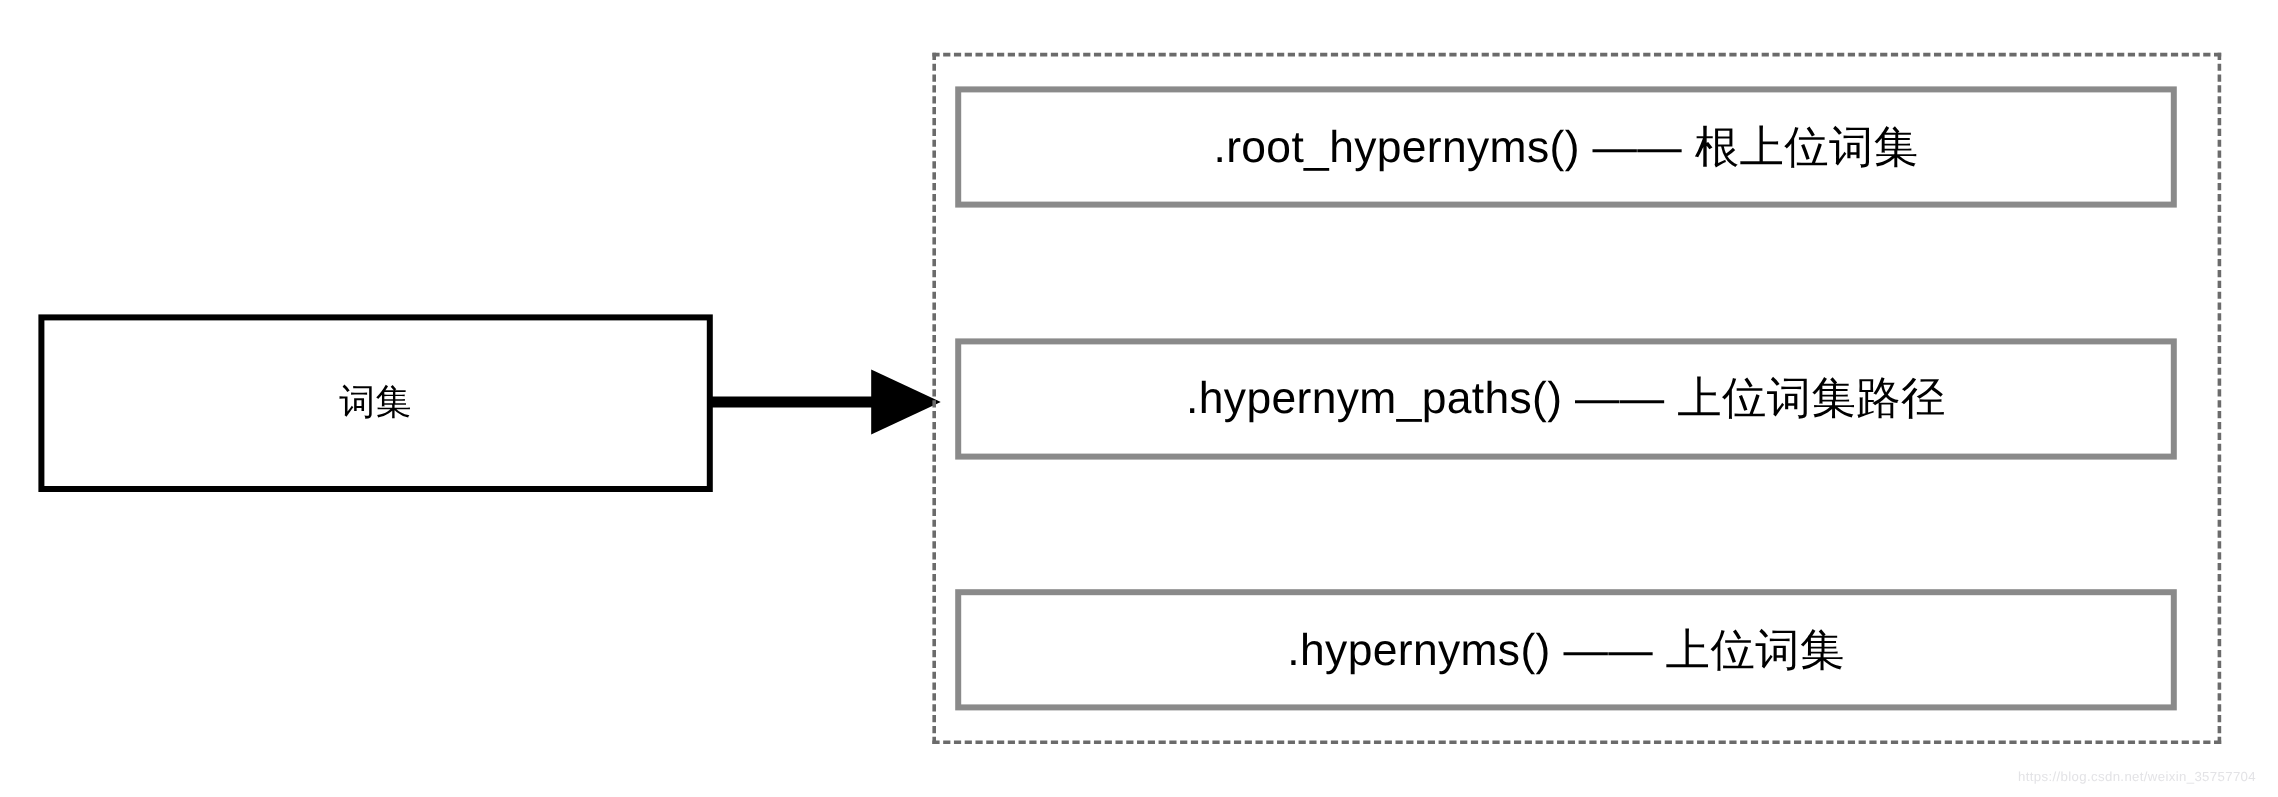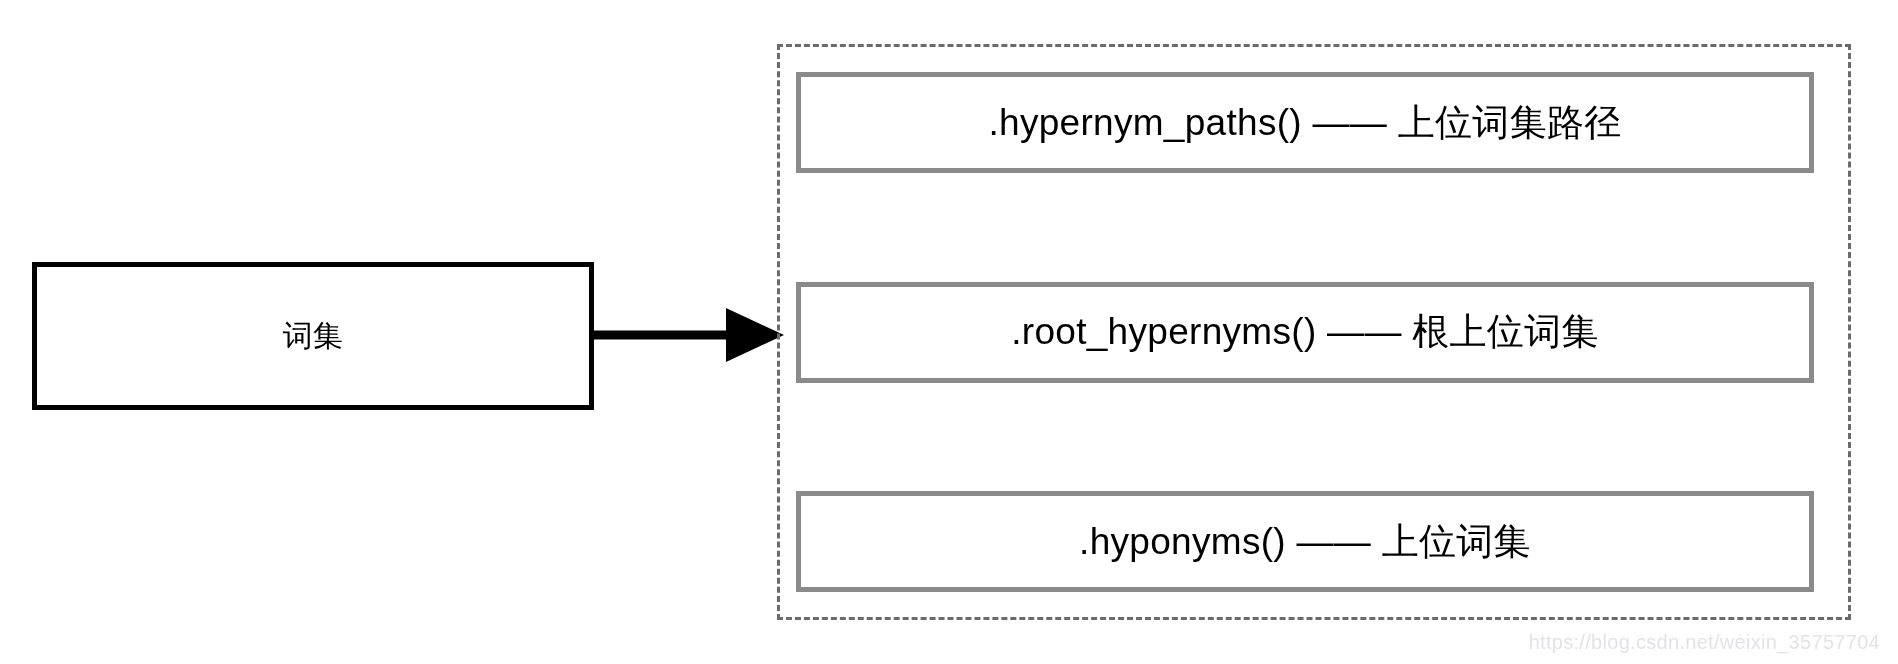--- a/index.html
+++ b/index.html
@@ -95,21 +95,21 @@
     color: #000000;
     white-space: nowrap;
     letter-spacing: 0.3px;
   }
 
   
   .watermark {
     position: absolute;
     right: 18px;
     bottom: 10px;
-    font-size: 20px;
+    font-size: 11px;
     color: #e3e3e6;
     letter-spacing: 0.3px;
     white-space: nowrap;
   }
 </style>
 </head>
 <body>
 
 <div id="canvas">
 
@@ -121,25 +121,25 @@
     <svg width="192" height="70" viewBox="0 0 192 70">
       <line x1="0" y1="35" x2="140" y2="35" stroke="#000000" stroke-width="9"></line>
       <polygon points="134,8 192,35 134,62" fill="#000000"></polygon>
     </svg>
   </div>
 
   <div class="group-box"></div>
 
   <div class="method-list">
     <div class="method-box">
+      <span class="method-label">.root_hypernyms() —— 根上位词集</span>
+    </div>
+    <div class="method-box">
       <span class="method-label">.hypernym_paths() —— 上位词集路径</span>
     </div>
     <div class="method-box">
-      <span class="method-label">.root_hypernyms() —— 根上位词集</span>
-    </div>
-    <div class="method-box">
-      <span class="method-label">.hyponyms() —— 上位词集</span>
+      <span class="method-label">.hypernyms() —— 上位词集</span>
     </div>
   </div>
 
   <div class="watermark">https://blog.csdn.net/weixin_35757704</div>
 
 </div>
 
 </body></html>

